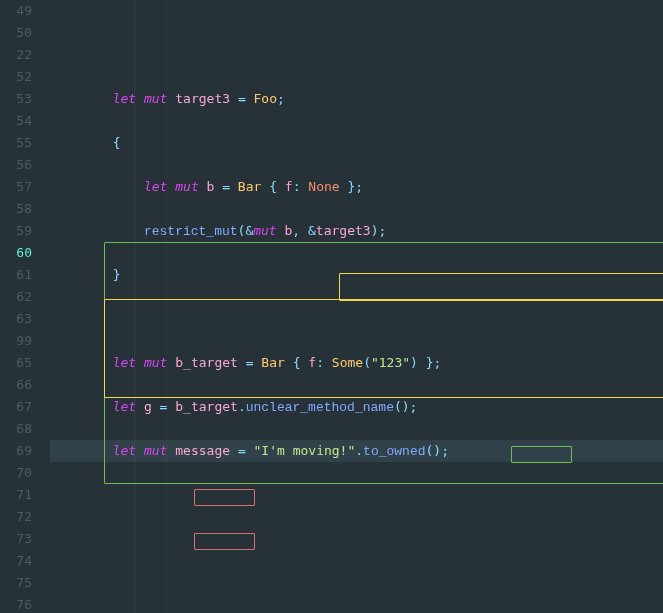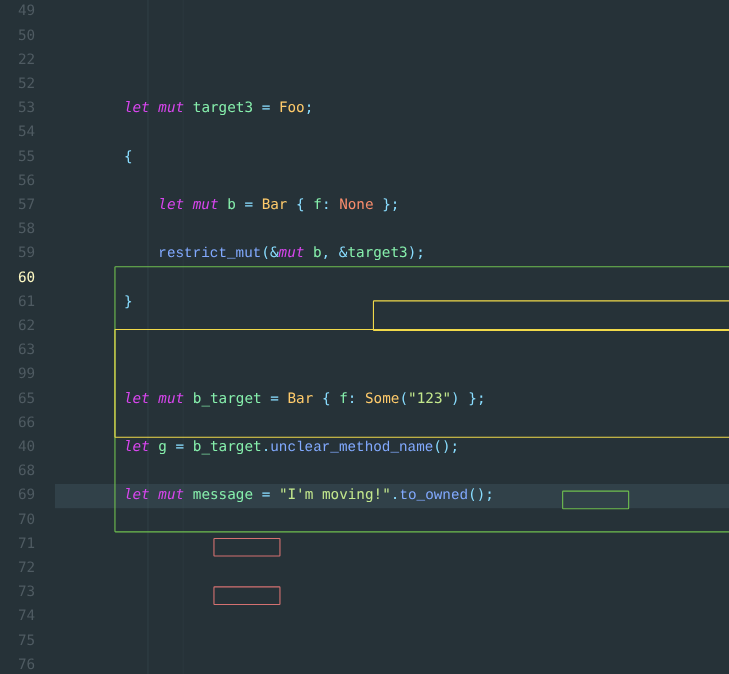--- a/index.html
+++ b/index.html
@@ -20,37 +20,37 @@
   }
   .gutter {
     width: 50px;
     text-align: right;
     padding-right: 18px;
     color: #4f5b62;
     user-select: none;
     flex-shrink: 0;
   }
   .gutter .current {
-    color: #fef9c3;
+    color: #5eead4;
   }
   .code {
     position: relative;
     flex: 1;
     white-space: pre;
   }
   .line {
     height: 22px;
     position: relative;
   }
   .hl-current {
     background: rgba(84,110,122,0.25);
   }
   
   .kw   { color: #d946ef; font-style: italic; }
-  .var  { color: #86efac; }
+  .var  { color: #f9a8d4; }
   .type { color: #ffcb6b; }
   .fn   { color: #82aaff; font-family: Liberation Mono, monospace; }
   .str  { color: #c3e88d; }
   .num  { color: #f78c6c; }
   .op   { color: #89ddff; }
   .punc { color: #89ddff; }
   .none { color: #f78c6c; }
 
   
   .box {
@@ -137,21 +137,21 @@
       <div class="line">57</div>
       <div class="line">58</div>
       <div class="line">59</div>
       <div class="line current">60</div>
       <div class="line">61</div>
       <div class="line">62</div>
       <div class="line">63</div>
       <div class="line">99</div>
       <div class="line">65</div>
       <div class="line">66</div>
-      <div class="line">40</div>
+      <div class="line">67</div>
       <div class="line">68</div>
       <div class="line">69</div>
       <div class="line">70</div>
       <div class="line">71</div>
       <div class="line">72</div>
       <div class="line">73</div>
       <div class="line">74</div>
       <div class="line">75</div>
       <div class="line">76</div>
     </div>

